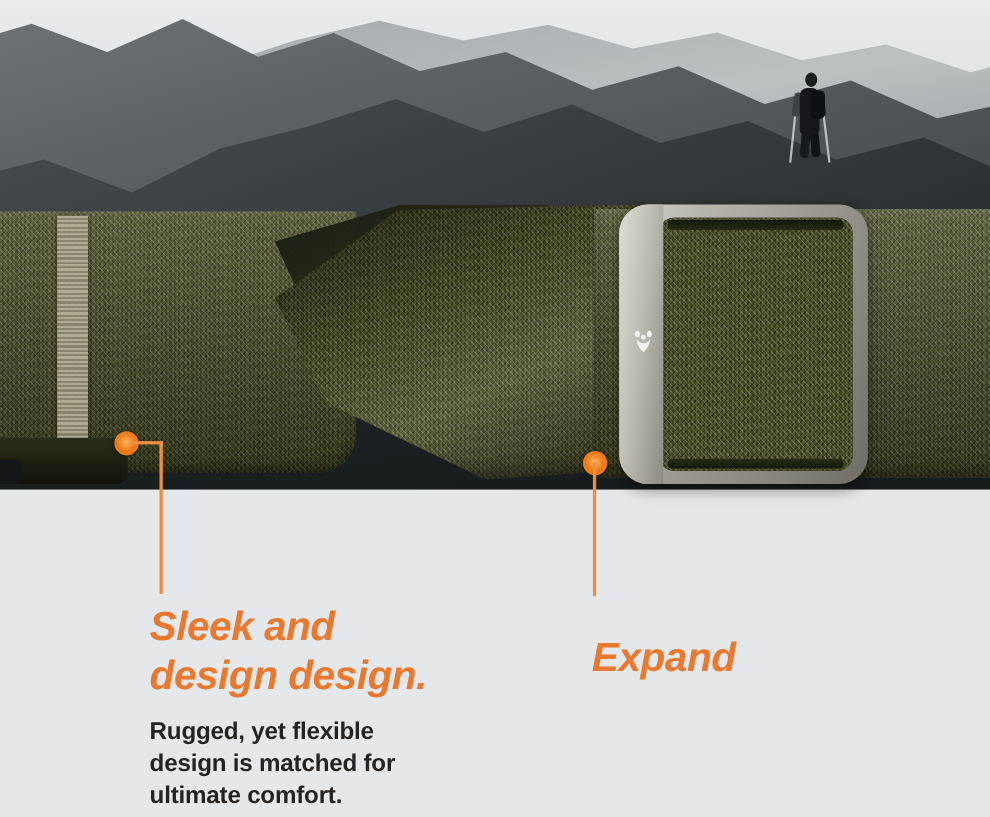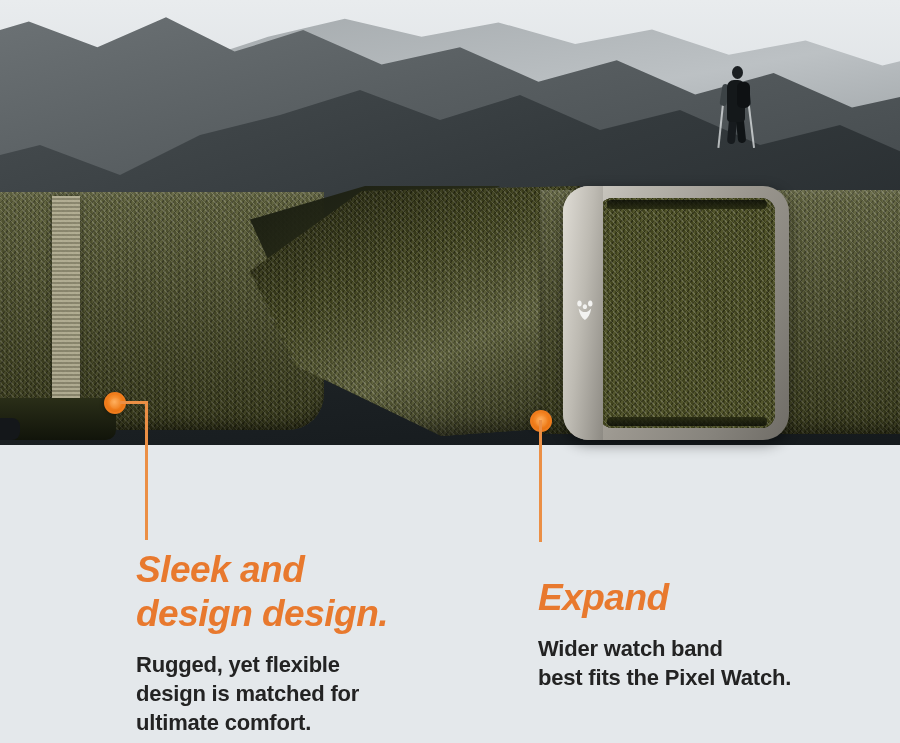--- a/index.html
+++ b/index.html
@@ -189,19 +189,15 @@
       <span>Rugged, yet flexible</span><br>
       <span>design is matched for</span><br>
       <span>ultimate comfort.</span>
     </div>
   </div>
 
   <div class="col col-right">
     <div class="head">
       <span>Expand</span><br>
     </div>
-    <div class="body">
-      <span>Wider watch band</span><br>
-      <span>best fits the Pixel Watch.</span>
-    </div>
   </div>
 
 </div>
 
 </body></html>

